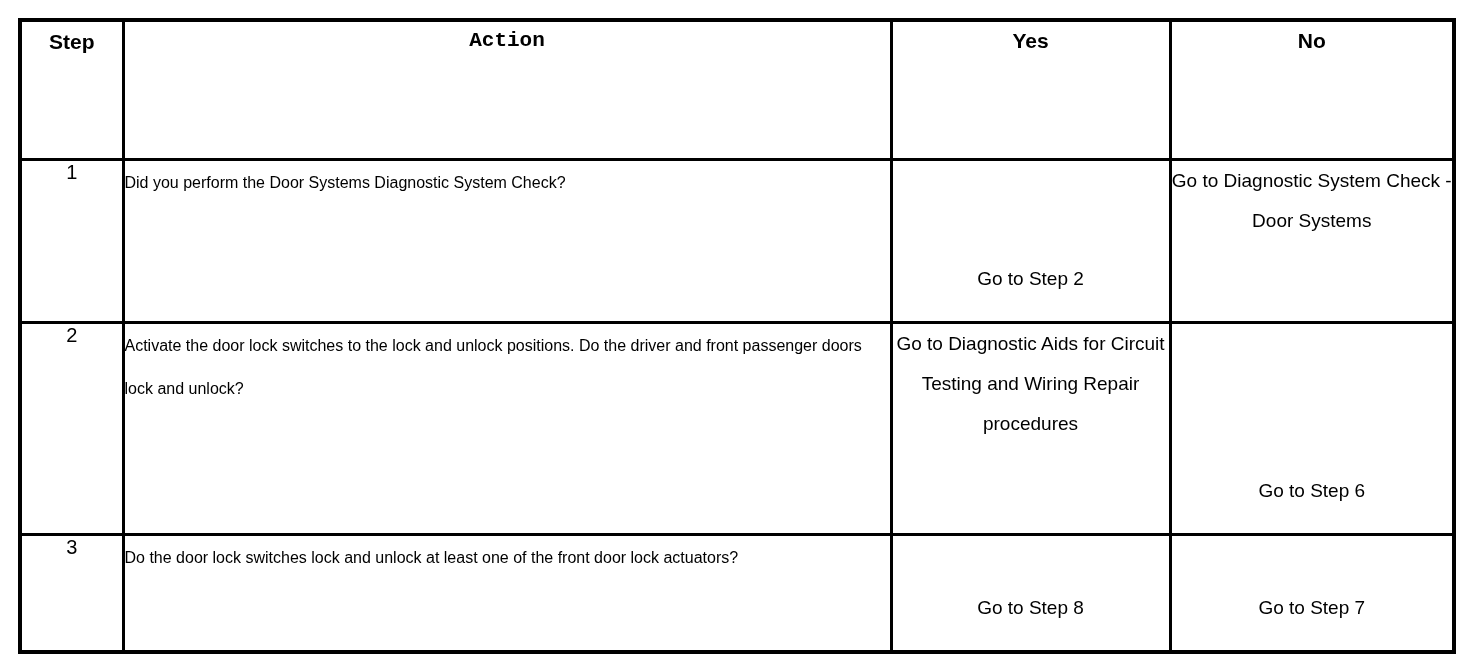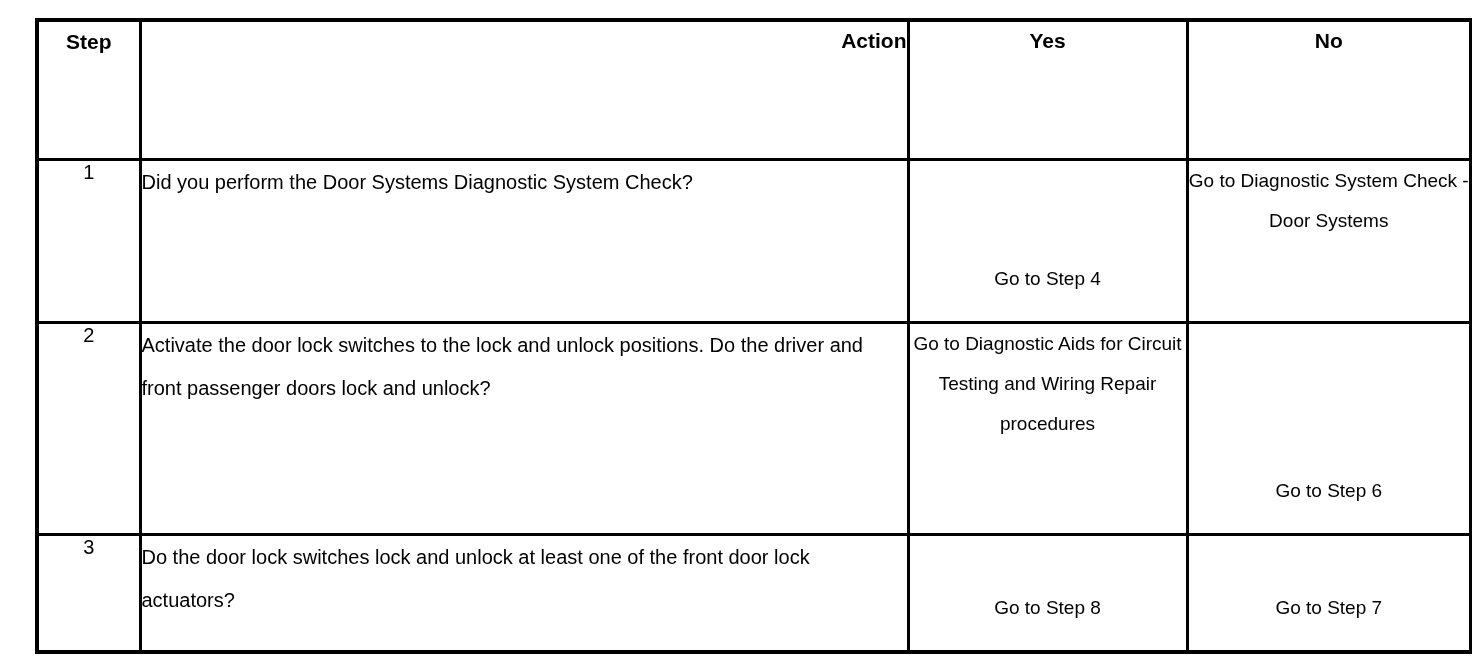--- a/index.html
+++ b/index.html
@@ -10,21 +10,21 @@
   body {
     width: 1472px;
     height: 666px;
     font-family: "Liberation Sans", sans-serif;
     color: #000000;
     overflow: hidden;
   }
 
   #diagnostic-table-wrap {
     position: absolute;
-    left: 35px;
+    left: 18px;
     top: 18px;
     width: 1434px;
     height: 632px;
   }
 
   table.diag {
     border-collapse: collapse;
     table-layout: fixed;
     width: 1434px;
     height: 632px;
@@ -57,34 +57,35 @@
   }
   th.hd-step {
     vertical-align: middle;
     padding-bottom: 0;
     padding-left: 2px;
     padding-right: 2px;
     word-break: break-all;
     line-height: 40px;
   }
   th.hd-action {
-    text-align: right;
+    text-align: center;
+    font-family: Liberation Mono, monospace;
   }
 
   
   td.step-cell {
     text-align: center;
     vertical-align: middle;
     font-size: 20px;
   }
 
   td.action-cell {
     text-align: left;
     vertical-align: top;
-    font-size: 20px;
+    font-size: 16px;
     line-height: 43px;
     padding: 14px 16px 10px 16px;
   }
 
   td.branch-cell {
     text-align: center;
     font-size: 19px;
     line-height: 40px;
     padding: 12px 10px 12px 10px;
   }
@@ -107,21 +108,21 @@
         <th class="hd hd-step">Step</th>
         <th class="hd hd-action">Action</th>
         <th class="hd hd-yes">Yes</th>
         <th class="hd hd-no">No</th>
       </tr>
     </thead>
     <tbody>
       <tr style="height:163px;">
         <td class="step-cell">1</td>
         <td class="action-cell">Did you perform the Door Systems Diagnostic System Check?</td>
-        <td class="branch-cell align-bottom">Go to Step 4</td>
+        <td class="branch-cell align-bottom">Go to Step 2</td>
         <td class="branch-cell align-top">Go to Diagnostic System Check - Door Systems</td>
       </tr>
       <tr style="height:212px;">
         <td class="step-cell">2</td>
         <td class="action-cell">Activate the door lock switches to the lock and unlock positions. Do the driver and front passenger doors lock and unlock?</td>
         <td class="branch-cell align-top">Go to Diagnostic Aids for Circuit Testing and Wiring Repair procedures</td>
         <td class="branch-cell align-bottom">Go to Step 6</td>
       </tr>
       <tr style="height:118px;">
         <td class="step-cell">3</td>

